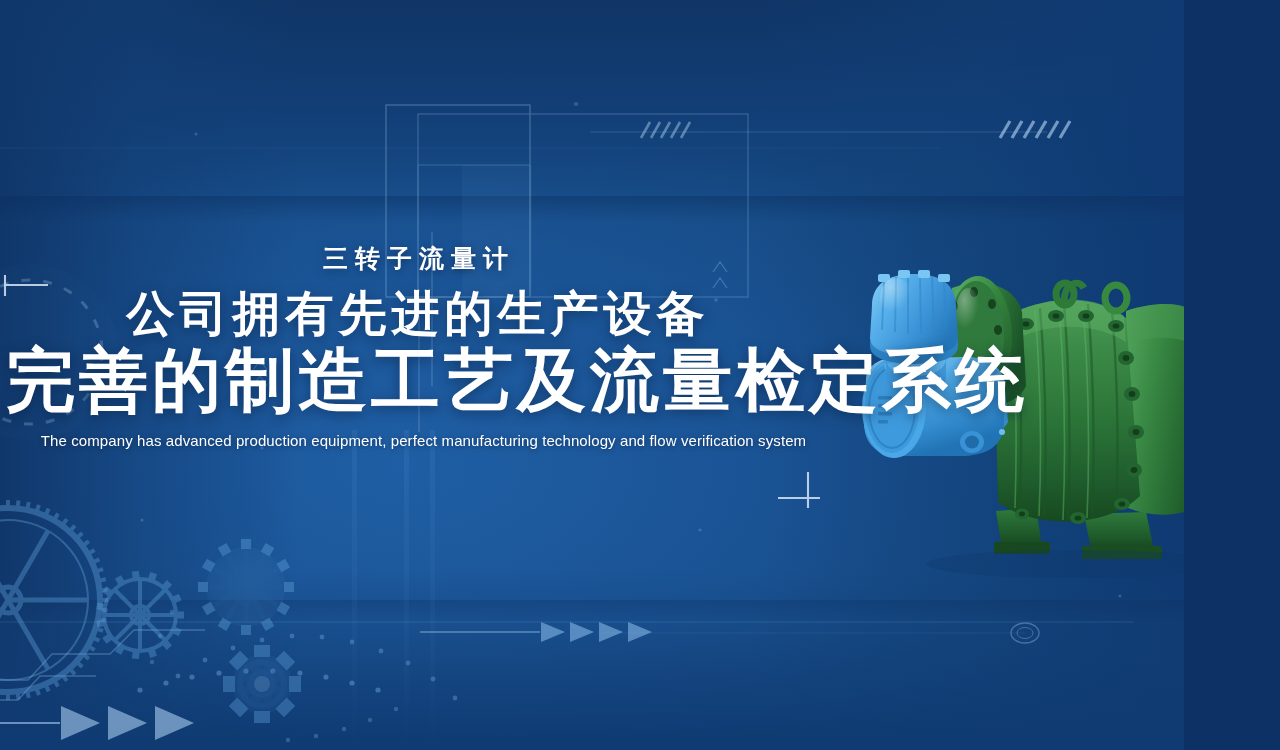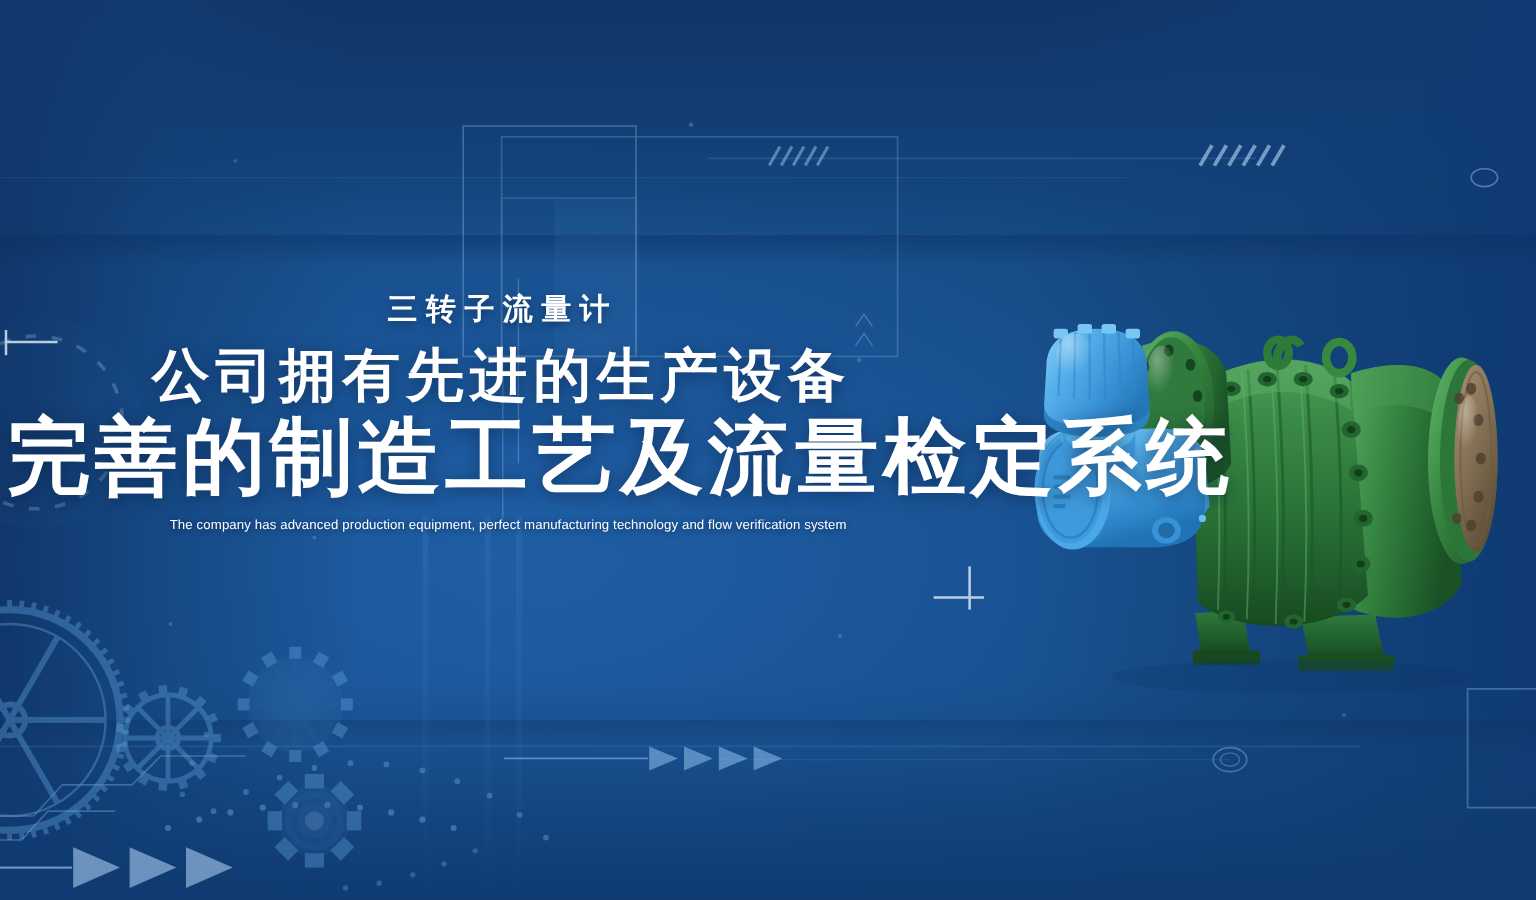--- a/index.html
+++ b/index.html
@@ -1,21 +1,21 @@
 <!DOCTYPE html>
 <html lang="zh"><head>
 <meta charset="utf-8">
 <title>Banner</title>
 <style>
   html,body{margin:0;padding:0;background:#0d3165;}
   *{box-sizing:border-box;}
 
   .stage{
     position:relative;
-    width:1280px;height:750px;
+    width:1184px;height:750px;
     overflow:hidden;
     font-family:"Liberation Sans","DejaVu Sans",sans-serif;
     background:#14468c;
   }
 
   
   .bg-base{
     position:absolute;inset:0;
     background:
       radial-gradient(ellipse 95% 85% at 34% 62%, #1f5ea4 0%, #1a5394 34%, #15487f 62%, #113c6f 100%);
@@ -73,21 +73,21 @@
     line-height:1.14;
     letter-spacing:5px;
     white-space:nowrap;
     text-shadow:0 3px 12px rgba(6,28,60,0.5);
     padding-left:6px;
   }
   .headline.l2{font-size:69px;letter-spacing:4px;}
   .subtitle{
     margin-top:12px;
     color:#ffffff;
-    font-size:11px;
+    font-size:15px;
     font-weight:400;
     letter-spacing:0.1px;
     white-space:nowrap;
     text-shadow:0 1px 5px rgba(6,28,60,0.6);
     margin-left:17px;
   }
 
   
   .product{
     position:absolute;

